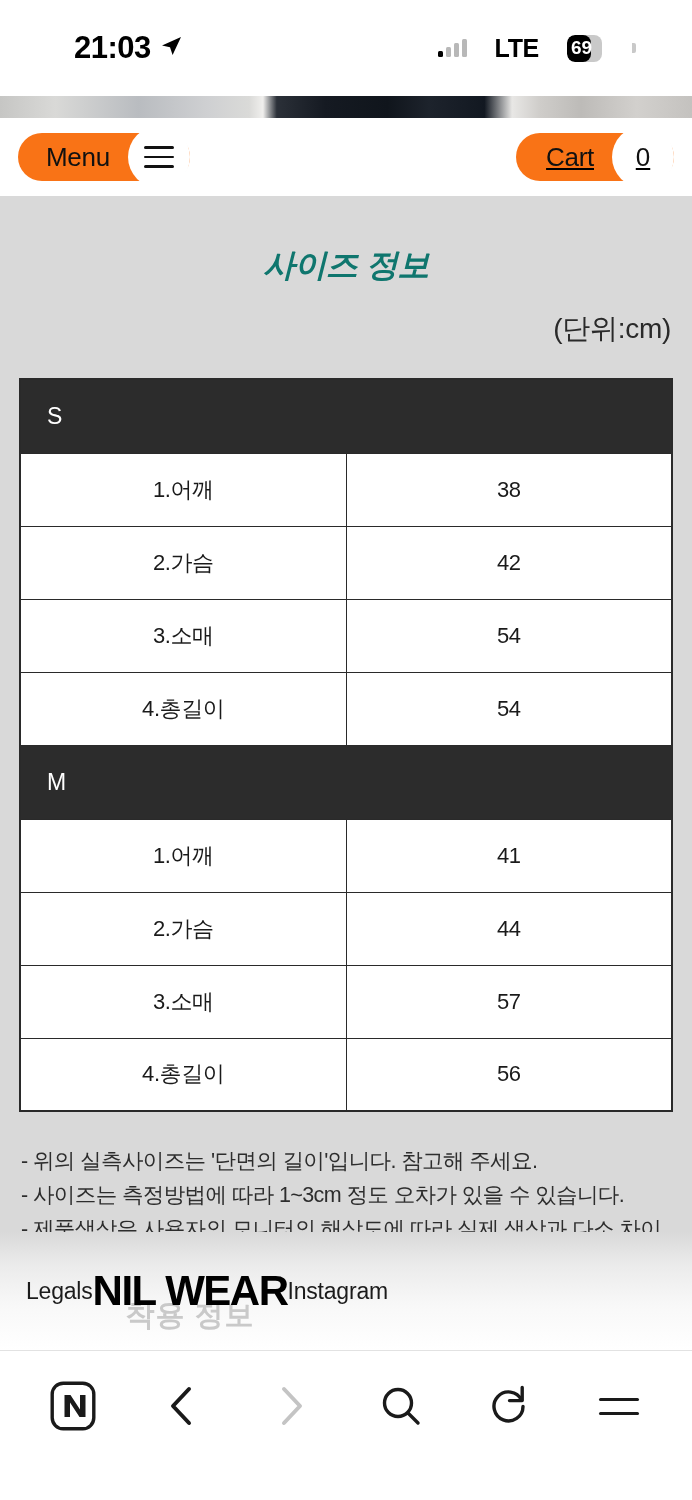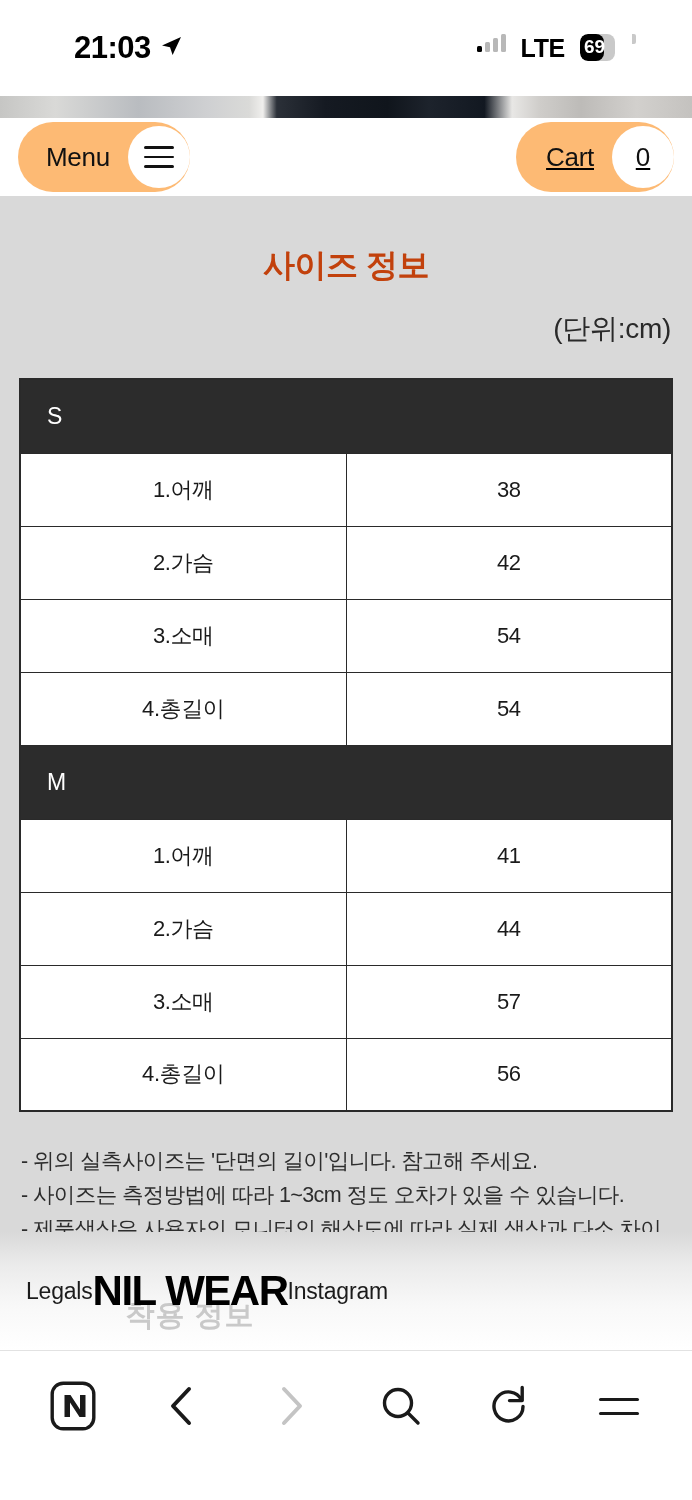--- a/index.html
+++ b/index.html
@@ -37,21 +37,22 @@
   }
   .status-time {
     font-size: 31px;
     font-weight: bold;
     color: #000;
     letter-spacing: -0.5px;
   }
   .loc-arrow { display: block; }
   .status-right {
     display: flex;
-    gap: 15px;
+    align-items: center;
+    gap: 28px;
   }
   .signal-bars {
     display: flex;
     align-items: flex-end;
     gap: 3px;
     height: 18px;
   }
   .signal-bars i { display: block; width: 5px; border-radius: 1.5px; }
   .signal-bars i:nth-child(1) { height: 6px;  background: #000; }
   .signal-bars i:nth-child(2) { height: 10px; background: #b8b8b8; }
@@ -117,23 +118,23 @@
     align-items: center;
     justify-content: space-between;
     padding: 0 18px;
     flex: 0 0 auto;
     position: relative;
     z-index: 5;
   }
   .menu-pill, .cart-pill {
     display: flex;
     align-items: center;
-    background: #fdba74;
+    background: #f97316;
     border-radius: 100px;
-    height: 70px;
+    height: 48px;
   }
   .menu-pill { padding-left: 28px; }
   .menu-label, .cart-label {
     font-size: 26px;
     color: #111;
     letter-spacing: -0.3px;
   }
   .round-knob {
     width: 62px;
     height: 62px;
@@ -165,23 +166,24 @@
     background: #d9d9d9;
     position: relative;
     padding: 0 19px;
     overflow: hidden;
   }
 
   .page-title {
     text-align: center;
     font-size: 32px;
     font-weight: bold;
-    color: #c2410c;
+    color: #0f766e;
     letter-spacing: -0.5px;
     padding-top: 48px;
+    font-style: italic;
   }
   .unit-note {
     text-align: right;
     font-size: 28px;
     color: #2a2a2a;
     letter-spacing: -0.3px;
     padding-top: 22px;
     padding-right: 2px;
   }
 

